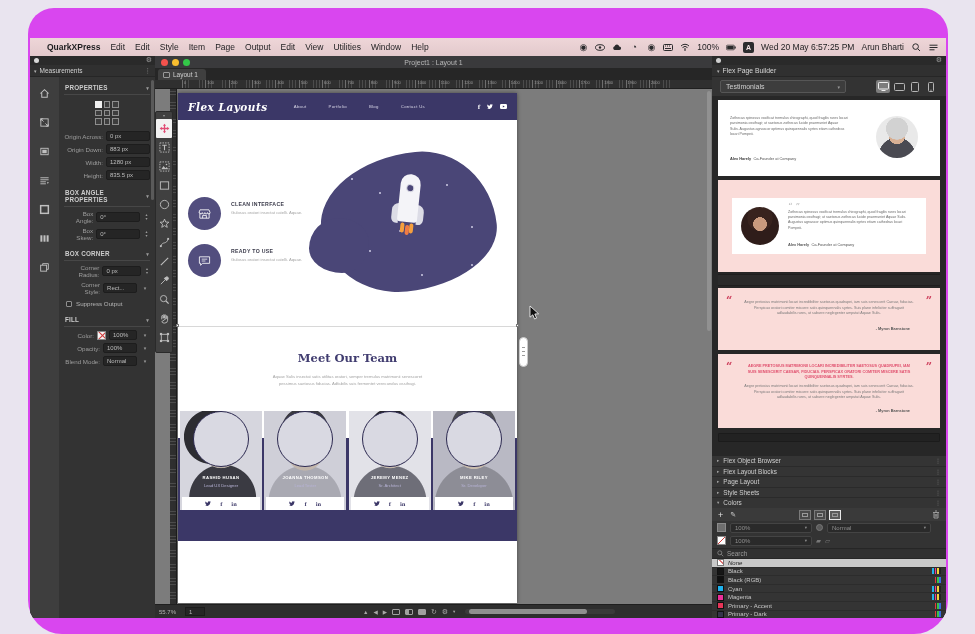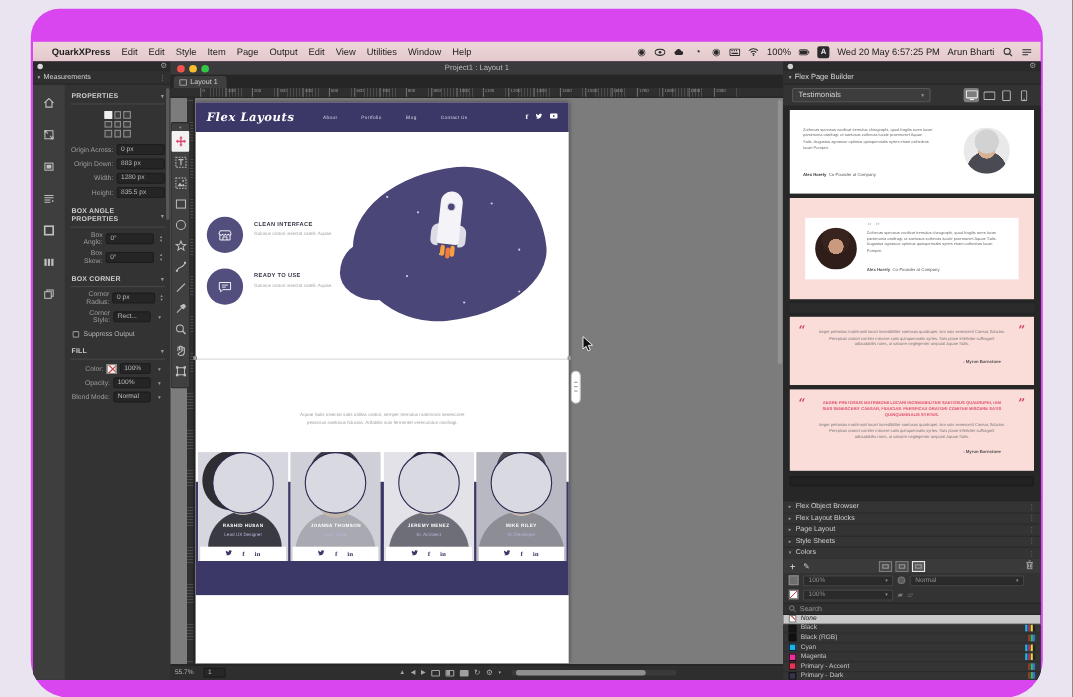--- a/index.html
+++ b/index.html
@@ -583,20 +583,21 @@
               <span class="r-finL"></span>
                 <span class="r-finR"></span>
               <span class="r-body"></span>
                 <span class="r-win"></span>
               <span class="r-flame"></span>
             </div>
           </div>
           <div class="d-divider"></div>
           <span class="handle" style="left:-2px;"></span>
           <span class="handle" style="right:-2px;"></span>
+          <div class="d-team-head">Meet Our Team</div>
           <div class="d-team-sub">
             <div>Aquae Sulis insectat satis utilitas oratori, semper tremulus matrimonii senescoret</div>
             <div>pessimus saetosus fiducias. Adfabilis suis fermentet verecundus ossifragi.</div>
           </div>
           <div class="team-band"></div>
           <div class="members">
             <div class="member p1">
                 <span class="m-photo"></span>
                 <span class="m-name">RASHID HUSAN</span>
                 <span class="m-role">Lead UX Designer</span>

